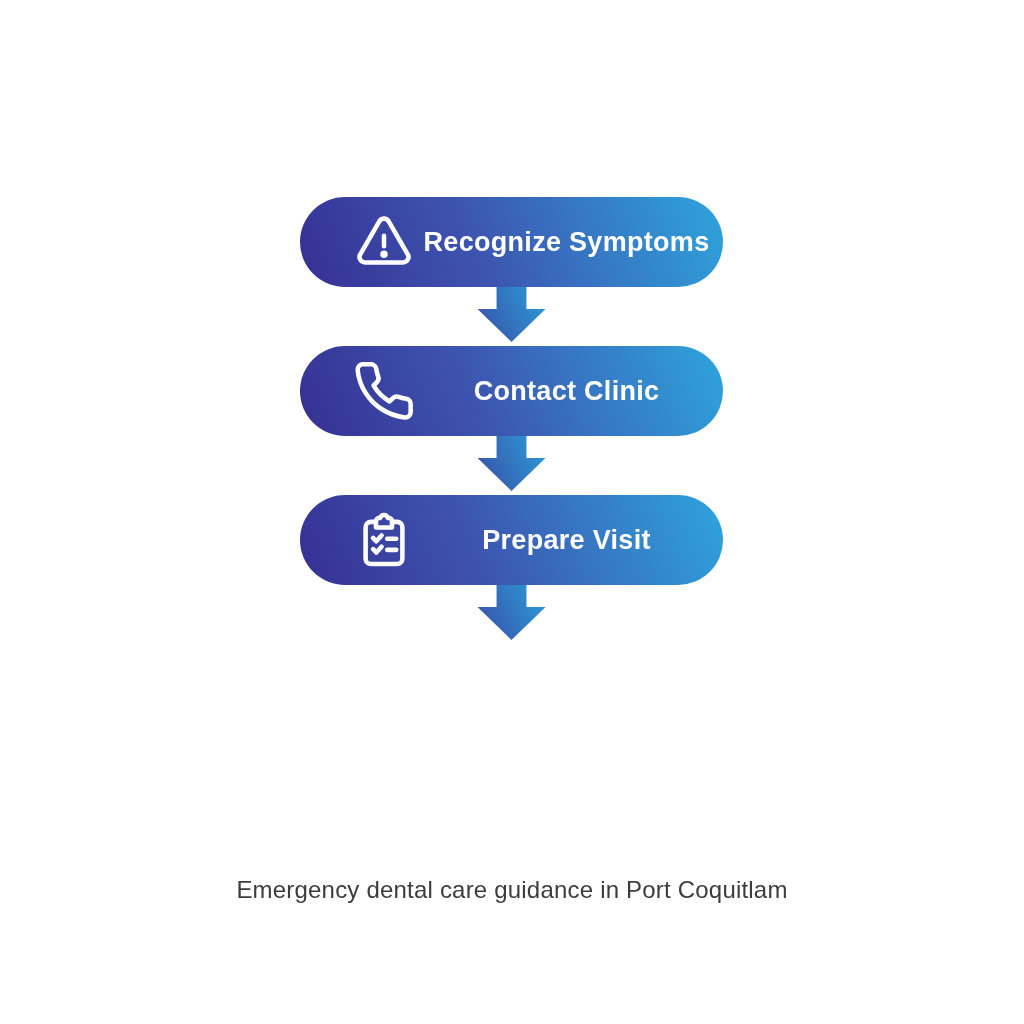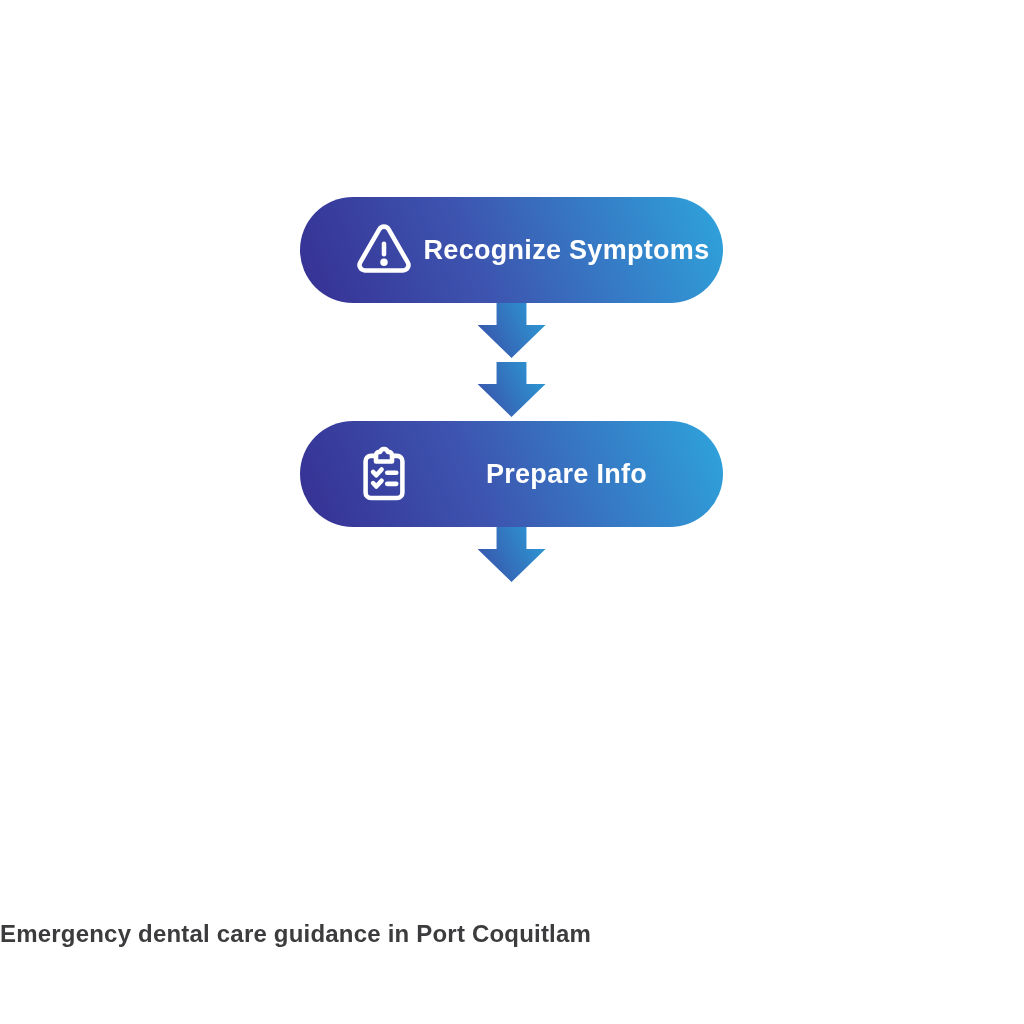--- a/index.html
+++ b/index.html
@@ -17,21 +17,21 @@
   }
   .flow {
     position: absolute;
     left: 300px;
     top: 197px;
     width: 423px;
     display: flex;
     flex-direction: column;
   }
   .pill {
-    height: 106px;
+    height: 90px;
     border-radius: 53px;
     background: linear-gradient(68deg, #363093 0%, #3d55b0 42%, #2ea4dc 100%);
     display: flex;
     align-items: center;
     padding-left: 52px;
     box-sizing: border-box;
   }
   .pill-icon {
     width: 64px;
     height: 64px;
@@ -57,26 +57,25 @@
     width: 68px;
     height: 55px;
     background: linear-gradient(62deg, #3a4da6 0%, #2b9fd9 100%);
     clip-path: polygon(28% 0, 72% 0, 72% 40%, 100% 40%, 50% 100%, 0 40%, 28% 40%);
   }
   .caption {
     position: absolute;
     left: 0;
     right: 0;
     top: 876px;
-    text-align: left;
+    text-align: center;
     font-size: 24px;
-    font-weight: 700;
+    font-weight: 400;
     color: #3c3c3e;
     letter-spacing: 0.2px;
-    margin-top: 44px;
   }
   svg { display: block; }
 </style>
 </head>
 <body>
 
 <div class="canvas">
 
   <div class="flow">
 
@@ -86,35 +85,41 @@
         <line x1="12" y1="9.7" x2="12" y2="13.6"></line>
         <circle cx="12" cy="16.6" r="0.55" fill="#ffffff"></circle>
       </svg>
       <div class="pill-label">Recognize Symptoms</div>
     </div>
 
     <div class="arrow-gap">
       <div class="arrow"></div>
     </div>
 
+    <div class="pill">
+      <svg class="pill-icon" viewBox="0 0 24 24" fill="none" stroke="#ffffff" stroke-width="1.7" stroke-linecap="round" stroke-linejoin="round">
+        <path d="M22 16.92v3a2 2 0 0 1-2.18 2 19.79 19.79 0 0 1-8.63-3.07 19.5 19.5 0 0 1-6-6 19.79 19.79 0 0 1-3.07-8.67A2 2 0 0 1 4.11 2h3a2 2 0 0 1 2 1.72 12.84 12.84 0 0 0 .7 2.81 2 2 0 0 1-.45 2.11L8.09 9.91a16 16 0 0 0 6 6l1.27-1.27a2 2 0 0 1 2.11-.45 12.84 12.84 0 0 0 2.81.7A2 2 0 0 1 22 16.92z"></path>
+      </svg>
+      <div class="pill-label">Contact Clinic</div>
+    </div>
 
     <div class="arrow-gap">
       <div class="arrow"></div>
     </div>
 
     <div class="pill">
       <svg class="pill-icon" viewBox="0 0 24 24" fill="none" stroke="#ffffff" stroke-width="1.7" stroke-linecap="round" stroke-linejoin="round">
         <path d="M9 5.2H7.1a2 2 0 0 0-2 2V19a2 2 0 0 0 2 2h9.8a2 2 0 0 0 2-2V7.2a2 2 0 0 0-2-2H15"></path>
         <path d="M9 7.3V4.9a1.2 1.2 0 0 1 1.2-1.2h.43a1.4 1.4 0 0 1 2.74 0h.43A1.2 1.2 0 0 1 15 4.9v2.4Z"></path>
         <polyline points="7.9 11.2 9.1 12.5 11.1 10.3"></polyline>
         <line x1="13.2" y1="11.5" x2="16.6" y2="11.5"></line>
         <polyline points="7.9 15.4 9.1 16.7 11.1 14.5"></polyline>
         <line x1="13.2" y1="15.7" x2="16.6" y2="15.7"></line>
       </svg>
-      <div class="pill-label">Prepare Info</div>
+      <div class="pill-label">Prepare Visit</div>
     </div>
 
     <div class="arrow-gap">
       <div class="arrow"></div>
     </div>
 
 
   </div>
 
   <div class="caption">Emergency dental care guidance in Port Coquitlam</div>

